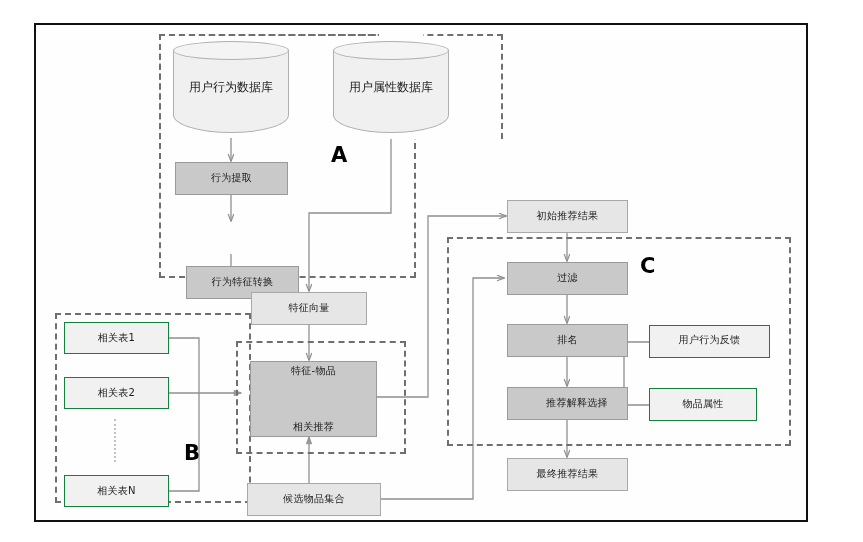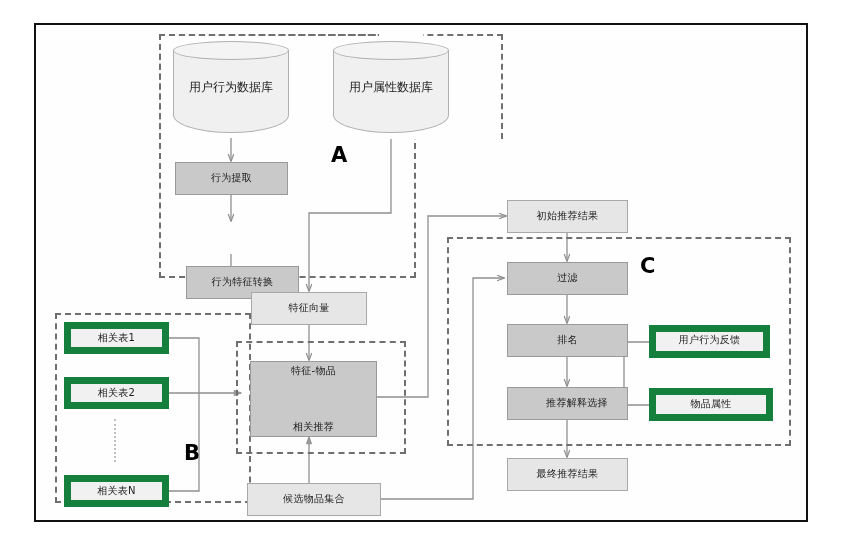--- a/index.html
+++ b/index.html
@@ -33,21 +33,21 @@
   .proc{                       
     background:#c9c9c9;
     border:1px solid #9a9a9a;
   }
   .data{                       
     background:#e6e6e6;
     border:1px solid #a8a8a8;
   }
   .data-lite{                  
     background:#f1f1f1;
-    border:7px solid #15803d;
+    border:1px solid #15803d;
   }
 
   
   .cyl{
     position:absolute;
     z-index:4;
     color:#1b1b1b;
     font-size:12px;
   }
   .cyl .body{
@@ -205,16 +205,16 @@
     <div class="node proc" style="left:471px;top:237px;width:121px;height:33px;">过滤</div>
 
     <div class="node proc" style="left:471px;top:299px;width:121px;height:33px;">排名</div>
 
     <div class="node proc" style="left:471px;top:362px;width:121px;height:33px;padding-left:19px;">推荐解释选择</div>
 
     <div class="node data" style="left:471px;top:433px;width:121px;height:33px;">最终推荐结果</div>
 
     <div class="node data-lite" style="left:613px;top:300px;width:121px;height:33px;font-family:Liberation Mono, monospace;">用户行为反馈</div>
 
-    <div class="node data-lite" style="left:613px;top:363px;width:124px;height:33px;">物品属性</div>
+    <div class="node data-lite" style="left:613px;top:363px;width:108px;height:33px;">物品属性</div>
 
   </div>
 </div>
 
 </body></html>

